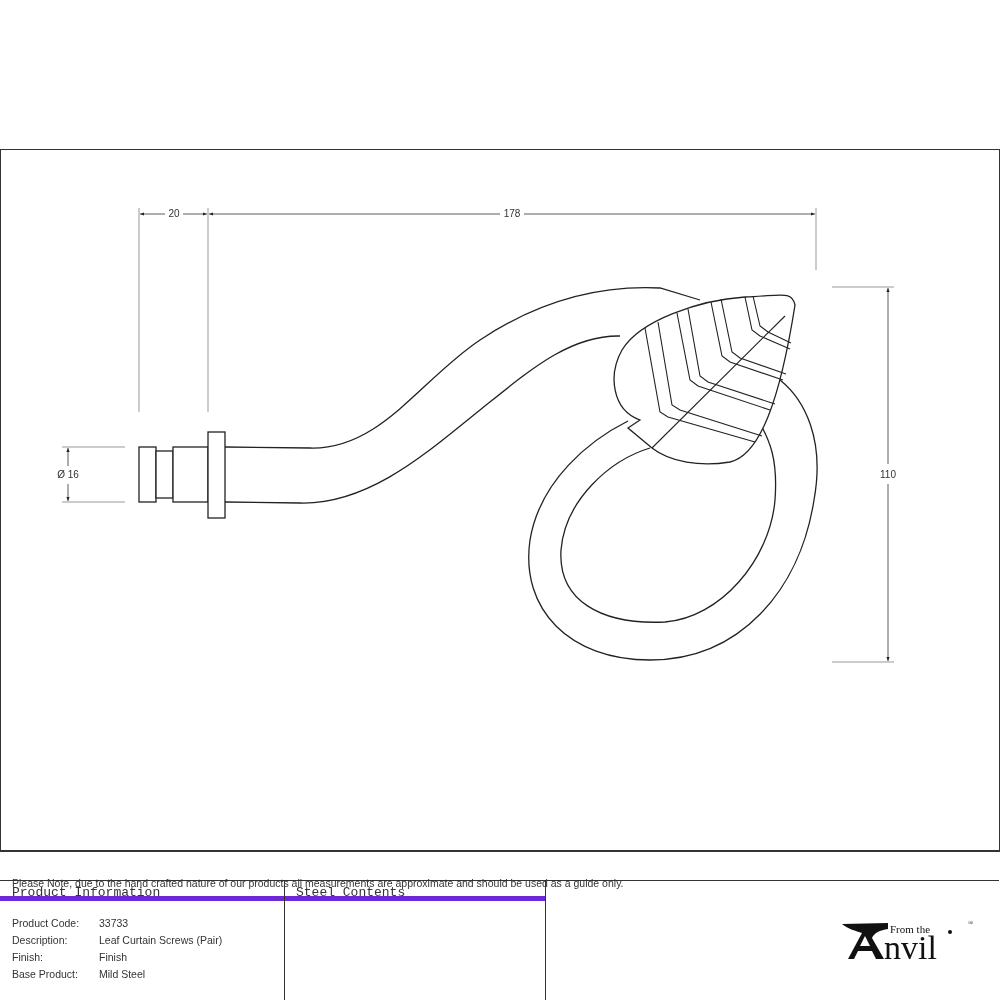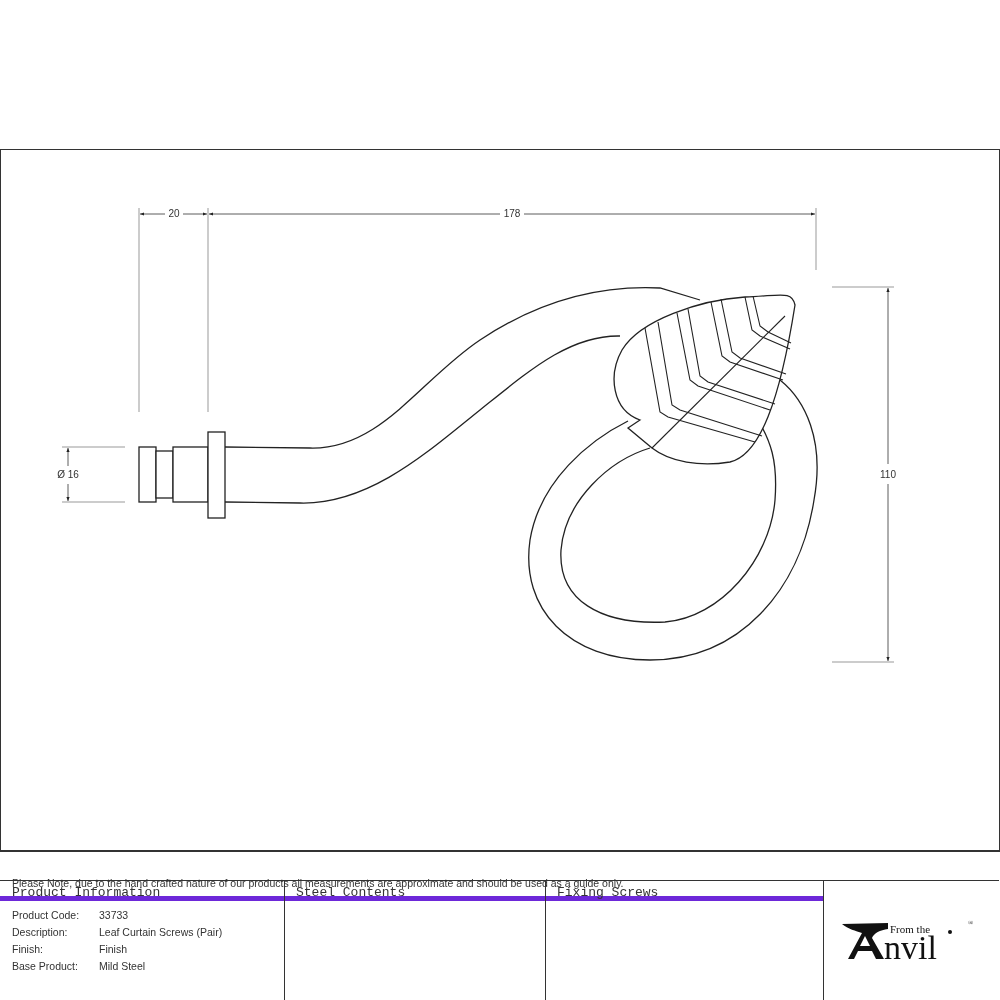--- a/index.html
+++ b/index.html
@@ -15,21 +15,21 @@
     .table { position: absolute; left: 0; top: 731px; width: 999px; height: 120px;
              border-top: 1px solid #333; box-sizing: border-box; }
     .col { position: absolute; top: 0; height: 119px; box-sizing: border-box; }
     .col.c1 { left: 0; width: 285px; border-right: 1px solid #333; }
     .col.c2 { left: 285px; width: 261px; border-right: 1px solid #333; }
     .col.c3 { left: 546px; width: 278px; border-right: 1px solid #333; }
     .col.c4 { left: 824px; width: 175px; }
     .col-head { height: 20px; border-bottom: 5px solid #6d28d9; box-sizing: border-box;
                 font-size: 13px; padding: 4px 0 0 12px; color: #333; font-family: Liberation Mono, monospace; }
     .col.c2 .col-head, .col.c3 .col-head { padding-left: 11px; }
-    .col-body { padding: 8px 0 0 12px; font-size: 10.5px; color: #333; }
+    .col-body { padding: 8px 0 0 12px; font-size: 10.5px; color: #333; margin-top: 8px; }
     .col.c2 .col-body { padding-left: 11px; }
     .info-row { height: 17px; display: flex; }
     .info-label { width: 87px; }
     .logo { position: absolute; left: 16px; top: 30px; width: 140px; height: 60px; }
   </style>
 </head>
 <body>
 
 <div class="sheet">
 </div>
@@ -124,24 +124,20 @@
           <span class="info-label">Base Product:</span>
           <span class="info-value">Mild Steel</span>
         </div>
       </div>
     </div>
 
     <div class="col c2">
       <div class="col-head">Steel Contents</div>
     </div>
 
-    <div class="col c3">
-      <div class="col-head">Fixing Screws</div>
-      <div class="col-body"></div>
-    </div>
 
     <div class="col c4">
       <svg class="logo" viewBox="0 0 140 60" xmlns="http://www.w3.org/2000/svg">
 
         <g fill="#111">
           <path d="M2,13 L48,12 L48,18 C40,19 34,22 32,27 L44,48 L36,48 L32,40 L18,40 L14,48 L8,48 L22,22 C16,20 8,18 2,13 Z"></path>
           <path d="M20,35 L30,35 L25,25 Z" fill="#fff"></path>
         </g>
         <text x="50" y="22" font-family="Liberation Serif, serif" font-size="11" fill="#111">From the</text>
         <text x="44" y="48" font-family="Liberation Serif, serif" font-size="34" fill="#111">nvil</text>

